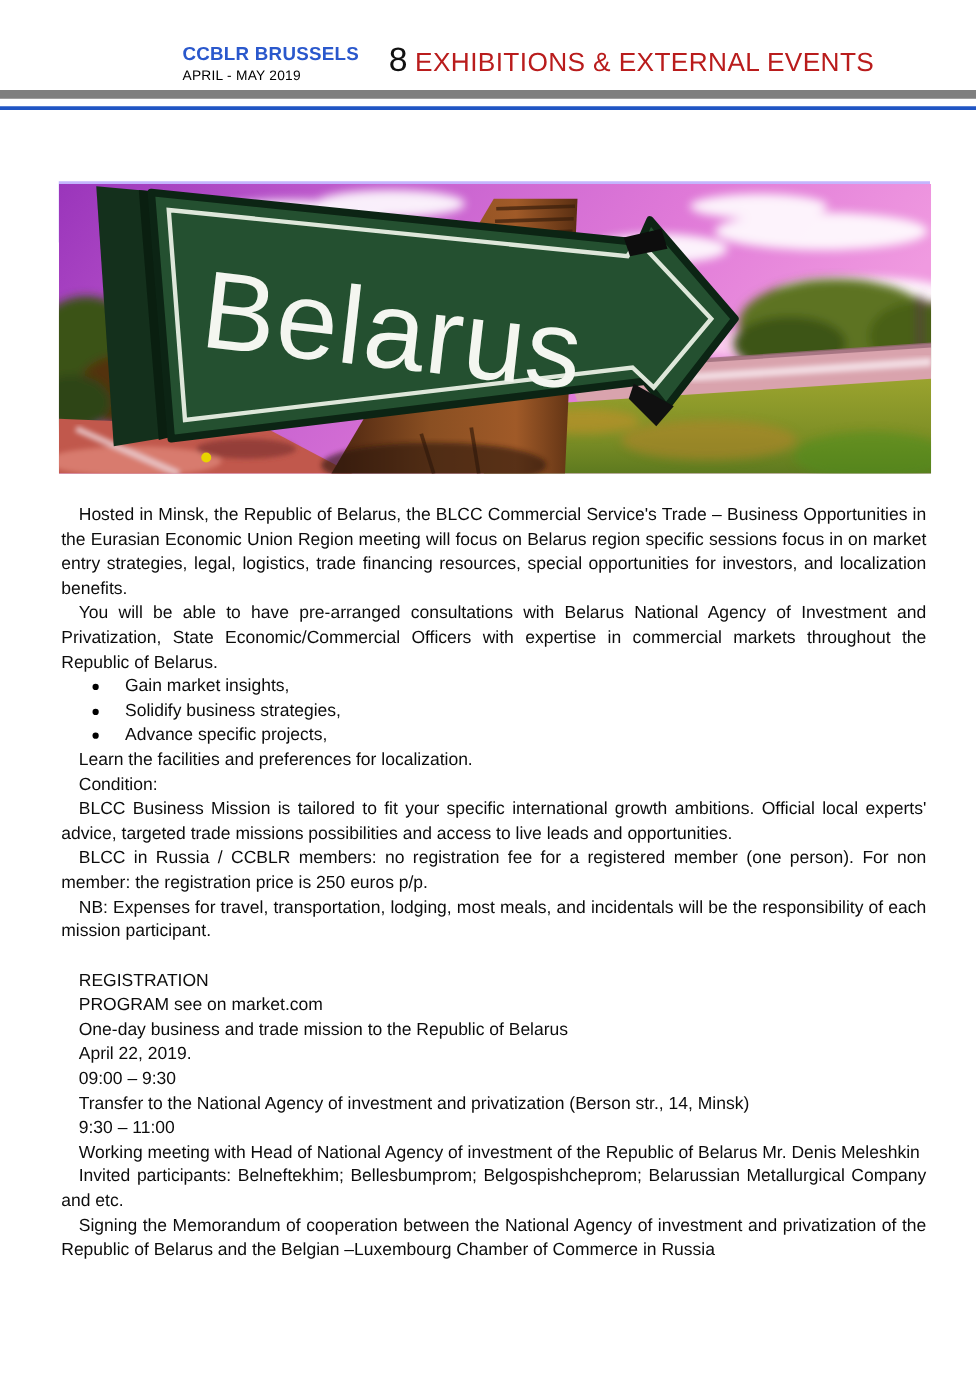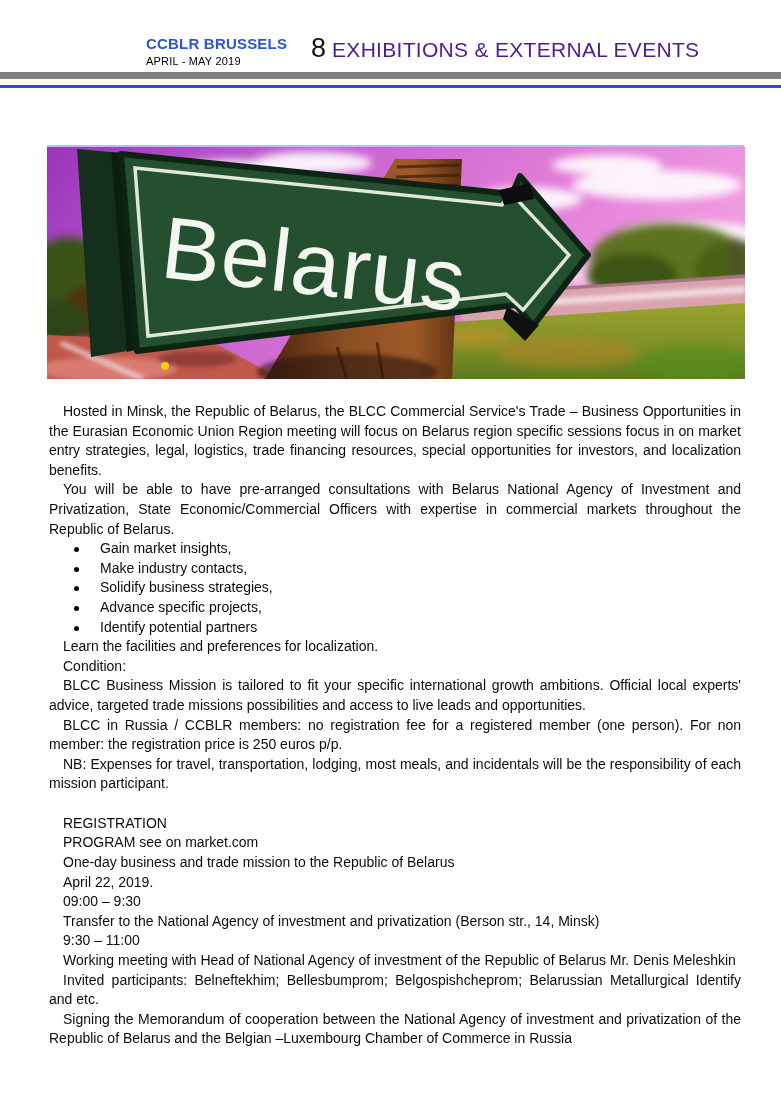--- a/index.html
+++ b/index.html
@@ -5,21 +5,21 @@
   html,body{margin:0;padding:0;background:#ffffff;}
   .page{position:relative;width:781px;height:1106px;background:#ffffff;overflow:hidden;
         font-family:"Liberation Sans",sans-serif;color:#111;padding-left:44px;}
 
   
   .hdr-left{position:absolute;left:146px;top:36px;line-height:1.1;}
   .org{font-size:15px;font-weight:bold;color:#2a58cc;letter-spacing:.2px;}
   .period{font-size:11px;color:#000;margin-top:2px;letter-spacing:.2px;}
   .hdr-right{position:absolute;left:311px;top:33px;white-space:nowrap;}
   .pagenum{font-size:27px;color:#111;vertical-align:baseline;}
-  .section{font-size:21px;color:#4c1d95;letter-spacing:.3px;vertical-align:baseline;margin-left:6px;}
+  .section{font-size:21px;color:#b91c1c;letter-spacing:.3px;vertical-align:baseline;margin-left:6px;}
 
   .bar-gray{position:absolute;left:0;top:72px;width:781px;height:7px;background:#7f7f7f;}
   .bar-blue{position:absolute;left:0;top:85px;width:781px;height:3px;background:#2055c4;}
 
   
   .banner{position:absolute;left:47px;top:97px;width:697px;height:49px;background:#c4b5fd;
           box-sizing:border-box;padding:3px 4px 0 6px;margin-top:48px;}
   .banner .date{font-size:15px;line-height:22px;color:#151515;}
   .banner .title{font-size:11px;line-height:22px;font-weight:normal;color:#0d0d0d;}
 
@@ -155,40 +155,38 @@
       <text x="112" y="130" font-size="88" letter-spacing="1" fill="#f4f6f0" font-family="'Liberation Sans', sans-serif" transform="rotate(6.5 112 130)">Belarus</text>
     </svg>
   </div>
 
   <div class="flow">
     <p>Hosted in Minsk, the Republic of Belarus, the BLCC Commercial Service's Trade – Business Opportunities in the Eurasian Economic Union Region meeting will focus on Belarus region specific sessions focus in on market entry strategies, legal, logistics, trade financing resources, special opportunities for investors, and localization benefits.</p>
     <p>You will be able to have pre-arranged consultations with Belarus National Agency of Investment and Privatization, State Economic/Commercial Officers with expertise in commercial markets throughout the Republic of Belarus.</p>
 
     <ul class="bullets">
       <li><span class="dot"></span><span>Gain market insights,</span></li>
-      <li><span class="dot"></span><span>Make industry contacts,</span></li>
       <li><span class="dot"></span><span>Solidify business strategies,</span></li>
       <li><span class="dot"></span><span>Advance specific projects,</span></li>
-      <li><span class="dot"></span><span>Identify potential partners</span></li>
     </ul>
 
     <p>Learn the facilities and preferences for localization.</p>
     <p>Condition:</p>
     <p>BLCC Business Mission is tailored to fit your specific international growth ambitions. Official local experts' advice, targeted trade missions possibilities and access to live leads and opportunities.</p>
     <p>BLCC in Russia / CCBLR members: no registration fee for a registered member (one person). For non member: the registration price is 250 euros p/p.</p>
     <p>NB: Expenses for travel, transportation, lodging, most meals, and incidentals will be the responsibility of each mission participant.</p>
 
     <div class="gap"></div>
 
     <div class="pl">REGISTRATION</div>
     <div class="pl">PROGRAM see on market.com</div>
     <div class="pl">One-day business and trade mission to the Republic of Belarus</div>
     <div class="pl">April 22, 2019.</div>
     <div class="pl">09:00 – 9:30</div>
     <div class="pl">Transfer to the National Agency of investment and privatization (Berson str., 14, Minsk)</div>
     <div class="pl">9:30 – 11:00</div>
     <div class="pl">Working meeting with Head of National Agency of investment of the Republic of Belarus Mr. Denis Meleshkin</div>
 
-    <p>Invited participants: Belneftekhim; Bellesbumprom; Belgospishcheprom; Belarussian Metallurgical Identify and etc.</p>
+    <p>Invited participants: Belneftekhim; Bellesbumprom; Belgospishcheprom; Belarussian Metallurgical Company and etc.</p>
     <p>Signing the Memorandum of cooperation between the National Agency of investment and privatization of the Republic of Belarus and the Belgian –Luxembourg Chamber of Commerce in Russia</p>
   </div>
 
 </div>
 
 </body></html>

